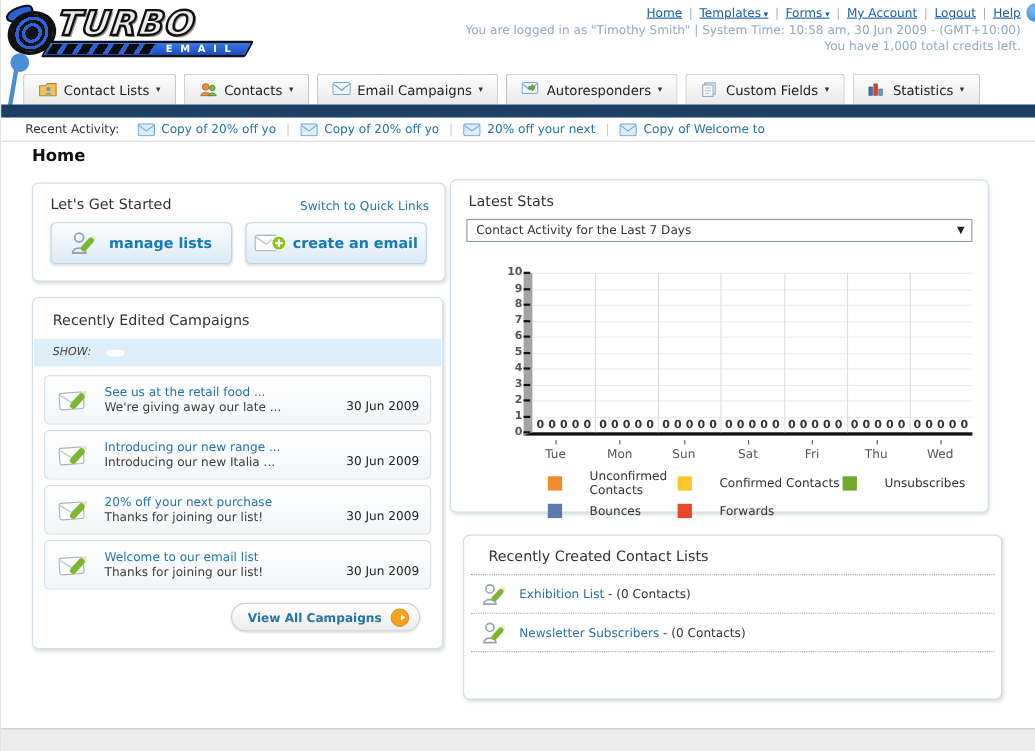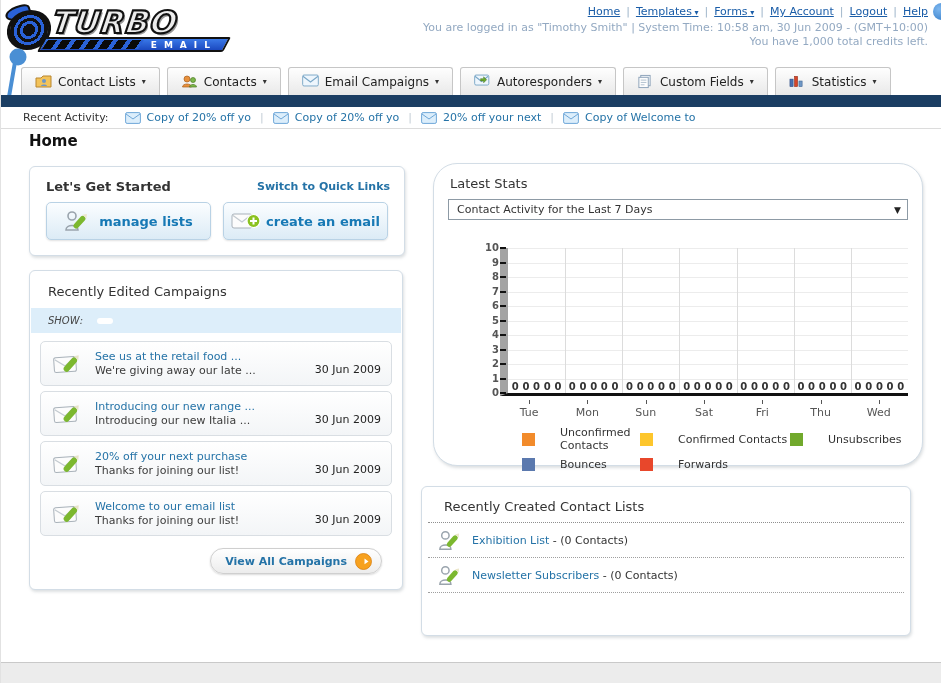--- a/index.html
+++ b/index.html
@@ -49,21 +49,21 @@
   .act-item a { color:#2573a7; }
   .act-item:not(:last-child)::after { content:"|"; color:#c3cdd6; margin:0 9px; }
 
   
   .page-title { position:absolute; left:28px; top:132px; font-size:15px; font-weight:bold; color:#111; }
   .panel { position:absolute; background:#fff; border:1px solid #d3dde6; border-radius:6px; box-shadow:1px 2px 3px rgba(120,130,140,.25); }
   .p-title { font-size:13px; color:#333; }
 
   
   #get-started { left:28px; top:166px; width:376px; height:90px; }
-  #get-started .head { display:flex; justify-content:space-between; align-items:center; padding:12px 14px 8px 16px;font-weight:bold; }
+  #get-started .head { display:flex; justify-content:space-between; align-items:flex-end; padding:12px 14px 8px 16px; }
   .bluelink { color:#2573a7; font-size:11px; }
   .gs-buttons { display:flex; gap:12px; padding:0 16px; }
   .gs-btn { flex:1; height:38px; display:flex; align-items:center; justify-content:center; gap:9px;
      background:linear-gradient(#fbfdff,#dcebf6); border:1px solid #b9d2e5; border-radius:5px;
      color:#1779b5; font-size:13px; font-weight:bold; cursor:pointer; box-shadow:0 1px 2px rgba(0,0,0,.12); }
   .gs-btn .bicon { width:26px; height:22px; }
 
   
   #campaigns { left:28px; top:270px; width:374px; height:320px; }
   #campaigns .p-title { padding:13px 14px 9px 18px; }
@@ -79,21 +79,21 @@
   .ctitle { color:#2573a7; display:block; }
   .csub { color:#3c3c3c; }
   .cdate { color:#222; align-self:flex-start; margin-top:21px; }
   .viewall-row { display:flex; justify-content:flex-end; padding:12px 20px 0 0; }
   .pill-btn { display:flex; align-items:center; gap:8px; height:26px; padding:0 9px 0 14px;
      background:linear-gradient(#ffffff,#ececec); border:1px solid #cfcfcf; border-radius:13px;
      color:#2573a7; font-size:11px; font-weight:bold; cursor:pointer; box-shadow:0 1px 2px rgba(0,0,0,.15); }
   .pill-btn .aicon { width:17px; height:17px; }
 
   
-  #stats { left:432px; top:163px; width:490px; height:303px;border-radius:24px; }
+  #stats { left:408px; top:163px; width:490px; height:303px; }
   #stats .p-title { padding:12px 14px 8px 16px; }
   .stats-select { margin:0 14px; height:21px; border:1px solid #8d9aa5; background:#fff; display:flex; align-items:center; justify-content:space-between; padding:0 6px 0 8px; font-size:11px; color:#333; cursor:pointer; }
   .stats-select .arr { font-size:9px; color:#222; }
   .chart-wrap { position:absolute; left:66px; top:84px; width:408px; height:148px;
      border-left:8px solid #a3a3a3; border-bottom:3px solid #111;font-weight:bold; }
   .ytick { position:absolute; left:0; width:100%; height:0; }
   .ytick .ylab { position:absolute; left:-27px; top:-6px; width:18px; text-align:right; color:#555; font-size:10px; }
   .ytick .ymark { position:absolute; left:-8px; top:-1px; width:6px; height:2px; background:#111; }
   .ytick .ygrid { position:absolute; left:0; top:0; width:100%; height:1px; background:#ececec; }
   .vsep { position:absolute; top:0; bottom:0; width:1px; background:#dcdcdc; }

